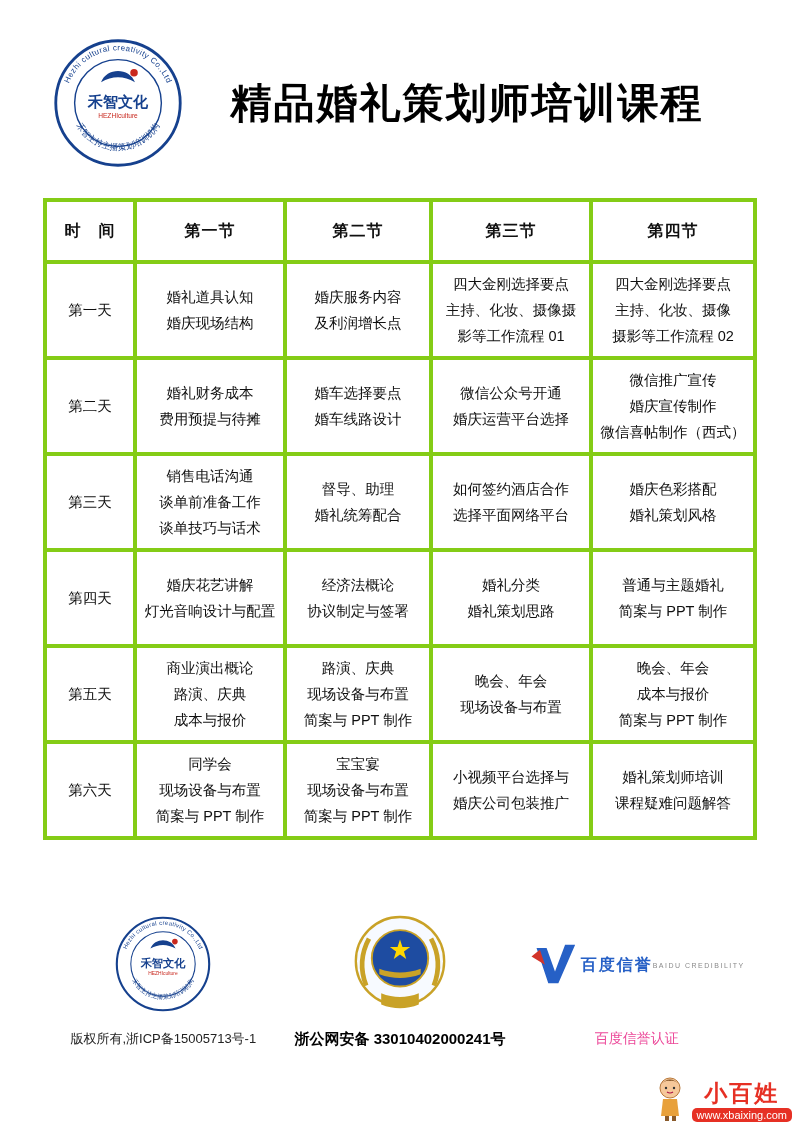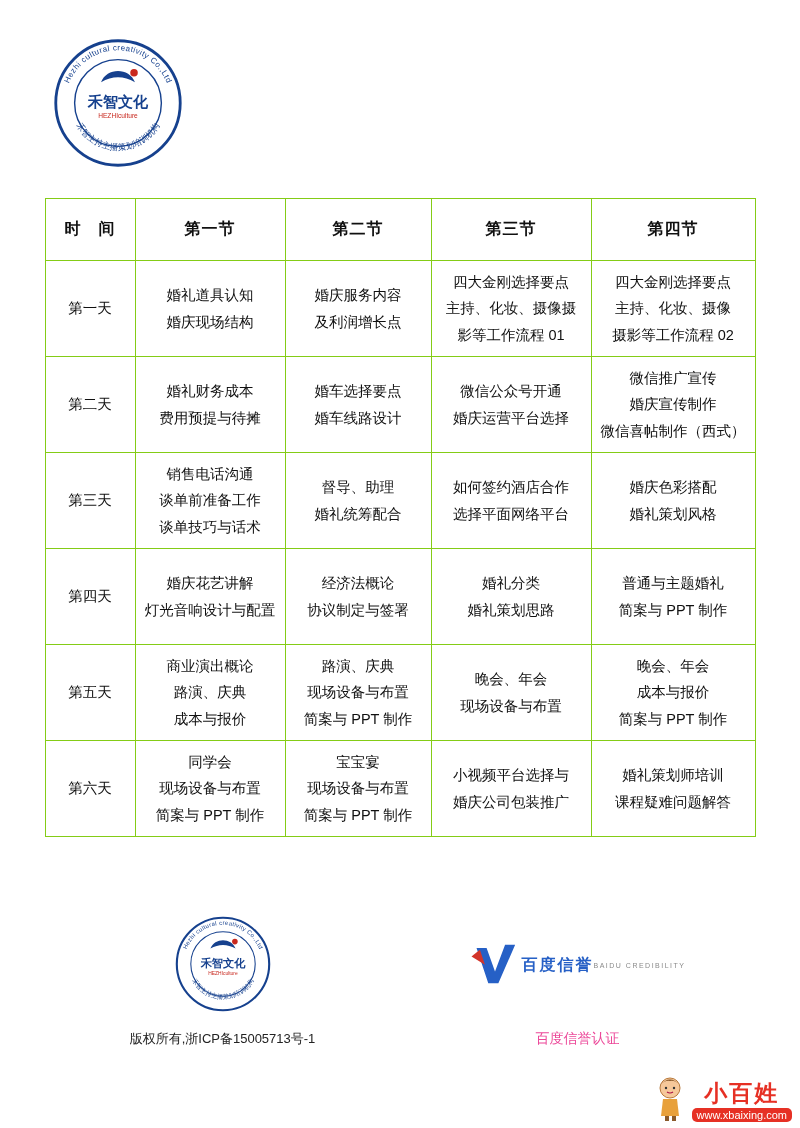--- a/index.html
+++ b/index.html
@@ -14,21 +14,21 @@
   .logo-main { width:132px; height:132px; flex:none; }
   .page-title {
     flex:1; text-align:center; font-size:41px; font-weight:bold; color:#000;
     letter-spacing:2px; font-family:"Liberation Sans","DejaVu Sans",sans-serif;
   }
   
   .course-table {
     width:710px; margin:26px auto 0; border-collapse:collapse; table-layout:fixed;
   }
   .course-table th, .course-table td {
-    border:1px solid #84cc16; text-align:center; vertical-align:middle; color:#101010;
+    border:4px solid #84cc16; text-align:center; vertical-align:middle; color:#101010;
     padding:6px 4px;
   }
   .course-table th { height:62px; font-size:16px; font-weight:bold; letter-spacing:1px; }
   .course-table td { height:96px; font-size:14.5px; line-height:1.8; white-space:pre-line; }
   .time-cell { font-size:15px; }
   
   .footer {
     position:absolute; top:908px; left:45px; width:710px; display:flex;
   }
   .footer-col { flex:1; display:flex; flex-direction:column; align-items:center; }
@@ -71,20 +71,21 @@
         <textPath href="#arcTop1" startOffset="50%" text-anchor="middle">Hezhi cultural creativity Co.,Ltd</textPath>
       </text>
       <text font-size="9" fill="#16418e">
         <textPath href="#arcBot1" startOffset="50%" text-anchor="middle">禾智主持主播策划培训机构</textPath>
       </text>
       <path d="M52,48 C58,32 82,32 88,48 C76,41 64,41 52,48 Z" fill="#16418e"></path>
       <circle cx="87" cy="38" r="4" fill="#c8281e"></circle>
       <text x="70" y="74" text-anchor="middle" font-size="16" font-weight="bold" fill="#16418e">禾智文化</text>
       <text x="70" y="86" text-anchor="middle" font-size="7" fill="#c8281e">HEZHIculture</text>
     </svg>
+    <h1 class="page-title">精品婚礼策划师培训课程</h1>
   </div>
 
   <table class="course-table">
     <colgroup>
       <col style="width:90px">
         <col style="width:150px">
         <col style="width:146px">
         <col style="width:160px">
         <col style="width:164px">
     </colgroup>
@@ -195,20 +196,34 @@
           </text>
           <path d="M52,48 C58,32 82,32 88,48 C76,41 64,41 52,48 Z" fill="#16418e"></path>
           <circle cx="87" cy="38" r="4" fill="#c8281e"></circle>
           <text x="70" y="74" text-anchor="middle" font-size="16" font-weight="bold" fill="#16418e">禾智文化</text>
           <text x="70" y="86" text-anchor="middle" font-size="7" fill="#c8281e">HEZHIculture</text>
         </svg>
       </div>
       <div class="copyright-text">版权所有,浙ICP备15005713号-1</div>
     </div>
 
+    <div class="footer-col">
+      <div class="logo-box">
+        <svg class="police-badge" viewBox="0 0 100 106">
+          <circle cx="50" cy="50" r="47" fill="#f7faff" stroke="#c9a227" stroke-width="2.5"></circle>
+          <path d="M14,76 Q4,50 17,26" stroke="#c9a227" stroke-width="5" fill="none"></path>
+          <path d="M86,76 Q96,50 83,26" stroke="#c9a227" stroke-width="5" fill="none"></path>
+          <circle cx="50" cy="47" r="30" fill="#1e4ca1" stroke="#c9a227" stroke-width="2"></circle>
+          <polygon points="50,27 52.6,34.8 60.8,34.9 54.2,39.8 56.6,47.6 50,42.9 43.4,47.6 45.8,39.8 39.2,34.9 47.4,34.8" fill="#ffd700"></polygon>
+          <path d="M28,58 Q50,66 72,58 L72,64 Q50,72 28,64 Z" fill="#c9a227"></path>
+          <path d="M30,84 Q50,92 70,84 L70,96 Q50,104 30,96 Z" fill="#c9a227"></path>
+        </svg>
+      </div>
+      <div class="police-text">浙公网安备 33010402000241号</div>
+    </div>
 
     <div class="footer-col">
       <div class="logo-box">
         <div class="baidu-lockup">
           <svg class="baidu-v" viewBox="0 0 60 50">
             <polygon points="8,6 20,6 30,34 42,2 54,2 34,48 22,48" fill="#2660c6"></polygon>
             <polygon points="2,16 12,8 18,26" fill="#d2342a"></polygon>
           </svg>
           <div class="baidu-cn">百度信誉</div>
           <div class="baidu-en">BAIDU CREDIBILITY</div>

